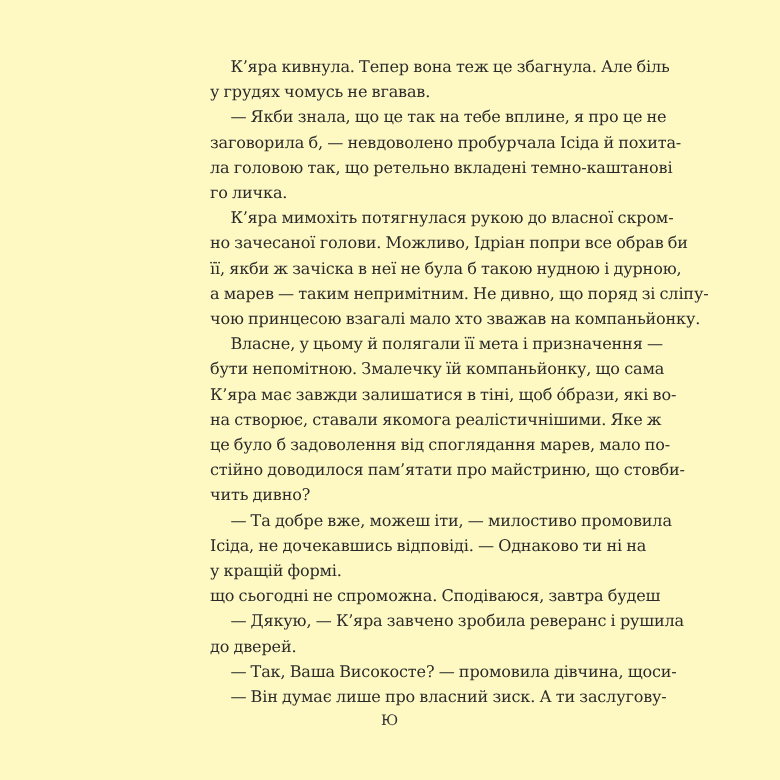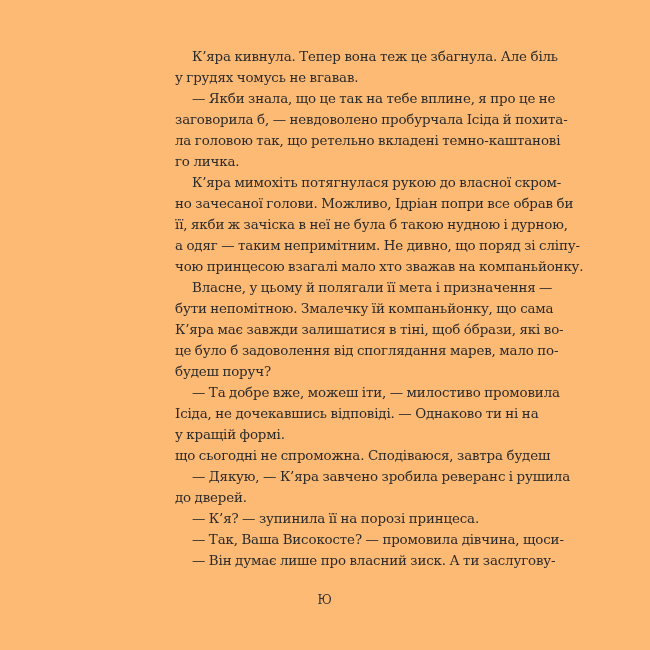--- a/index.html
+++ b/index.html
@@ -12,21 +12,21 @@
       height: 650px;
       position: relative;
       overflow: hidden;
     }
     .page {
       position: absolute;
       left: 0;
       top: 0;
       width: 650px;
       height: 650px;
-      background: #fdba74;
+      background: #fef9c3;
     }
     .text-block {
       position: absolute;
       left: 175px;
       top: 46px;
       width: 303px;
       font-family: "DejaVu Serif", "Liberation Serif", serif;
       font-size: 13.4px;
       color: #2a2a2a;
     }
@@ -73,47 +73,46 @@
       <span class="line indent">— Якби знала, що це так на тебе вплине, я про це не</span>
       <span class="line">заговорила б, — невдоволено пробурчала Ісіда й похита-</span>
       <span class="line">ла головою так, що ретельно вкладені темно-каштанові</span>
       <span class="line last">го личка.</span>
     </div>
 
     <div>
       <span class="line indent">К’яра мимохіть потягнулася рукою до власної скром-</span>
       <span class="line">но зачесаної голови. Можливо, Ідріан попри все обрав би</span>
       <span class="line">її, якби ж зачіска в неї не була б такою нудною і дурною,</span>
-      <span class="line">а одяг — таким непримітним. Не дивно, що поряд зі сліпу-</span>
+      <span class="line">а марев — таким непримітним. Не дивно, що поряд зі сліпу-</span>
       <span class="line">чою принцесою взагалі мало хто зважав на компаньйонку.</span>
     </div>
 
     <div>
       <span class="line indent">Власне, у цьому й полягали її мета і призначення —</span>
       <span class="line">бути непомітною. Змалечку їй компаньйонку, що сама</span>
       <span class="line">К’яра має завжди залишатися в тіні, щоб о́брази, які во-</span>
+      <span class="line">на створює, ставали якомога реалістичнішими. Яке ж</span>
       <span class="line">це було б задоволення від споглядання марев, мало по-</span>
-      <span class="line last">будеш поруч?</span>
+      <span class="line">стійно доводилося пам’ятати про майстриню, що стовби-</span>
+      <span class="line last">чить дивно?</span>
     </div>
 
     <div>
       <span class="line indent">— Та добре вже, можеш іти, — милостиво промовила</span>
       <span class="line">Ісіда, не дочекавшись відповіді. — Однаково ти ні на</span>
       <span class="line last">у кращій формі.</span>
       <span class="line">що сьогодні не спроможна. Сподіваюся, завтра будеш</span>
     </div>
 
     <div>
       <span class="line indent">— Дякую, — К’яра завчено зробила реверанс і рушила</span>
       <span class="line last">до дверей.</span>
     </div>
 
-    <div>
-      <span class="line indent last">— К’я? — зупинила її на порозі принцеса.</span>
-    </div>
 
     <div>
       <span class="line indent">— Так, Ваша Високосте? — промовила дівчина, щоси-</span>
     </div>
 
     <div>
       <span class="line indent">— Він думає лише про власний зиск. А ти заслугову-</span>
 
     </div>
 

